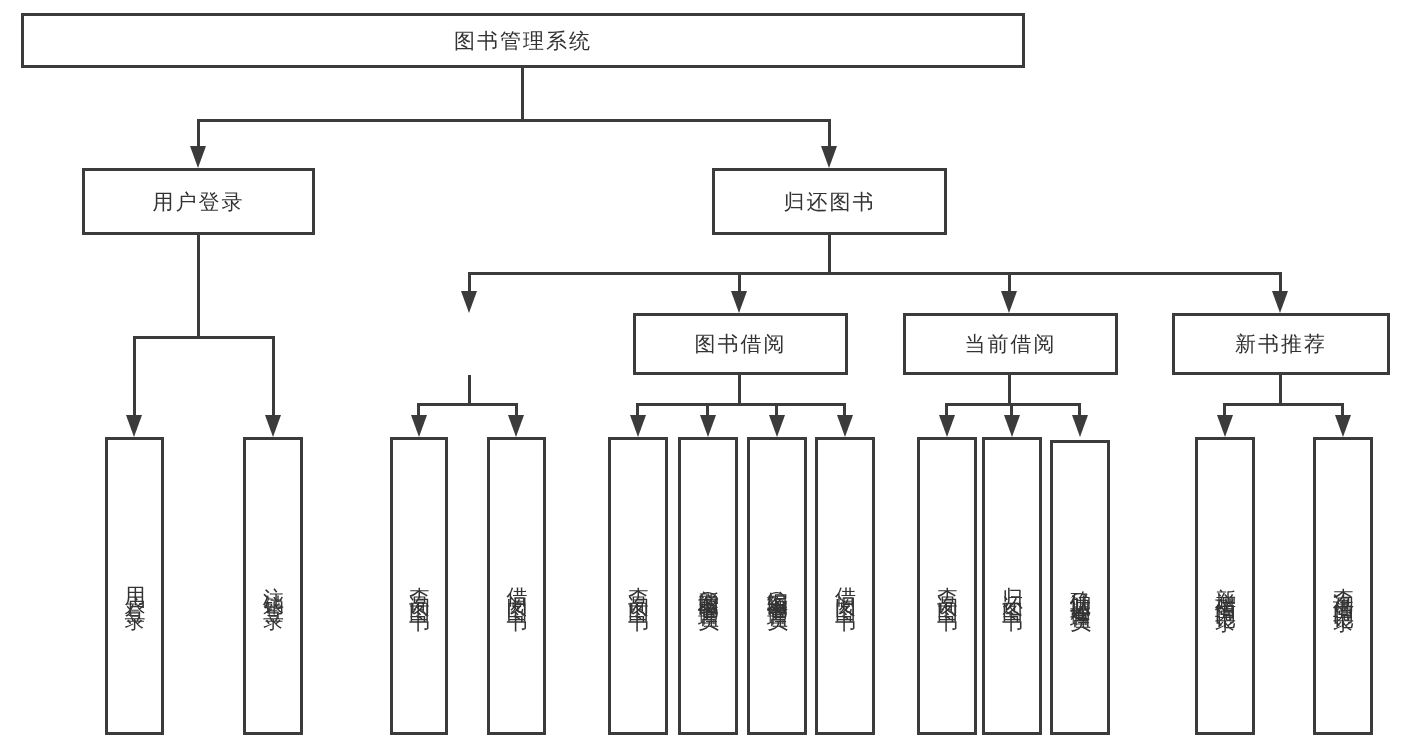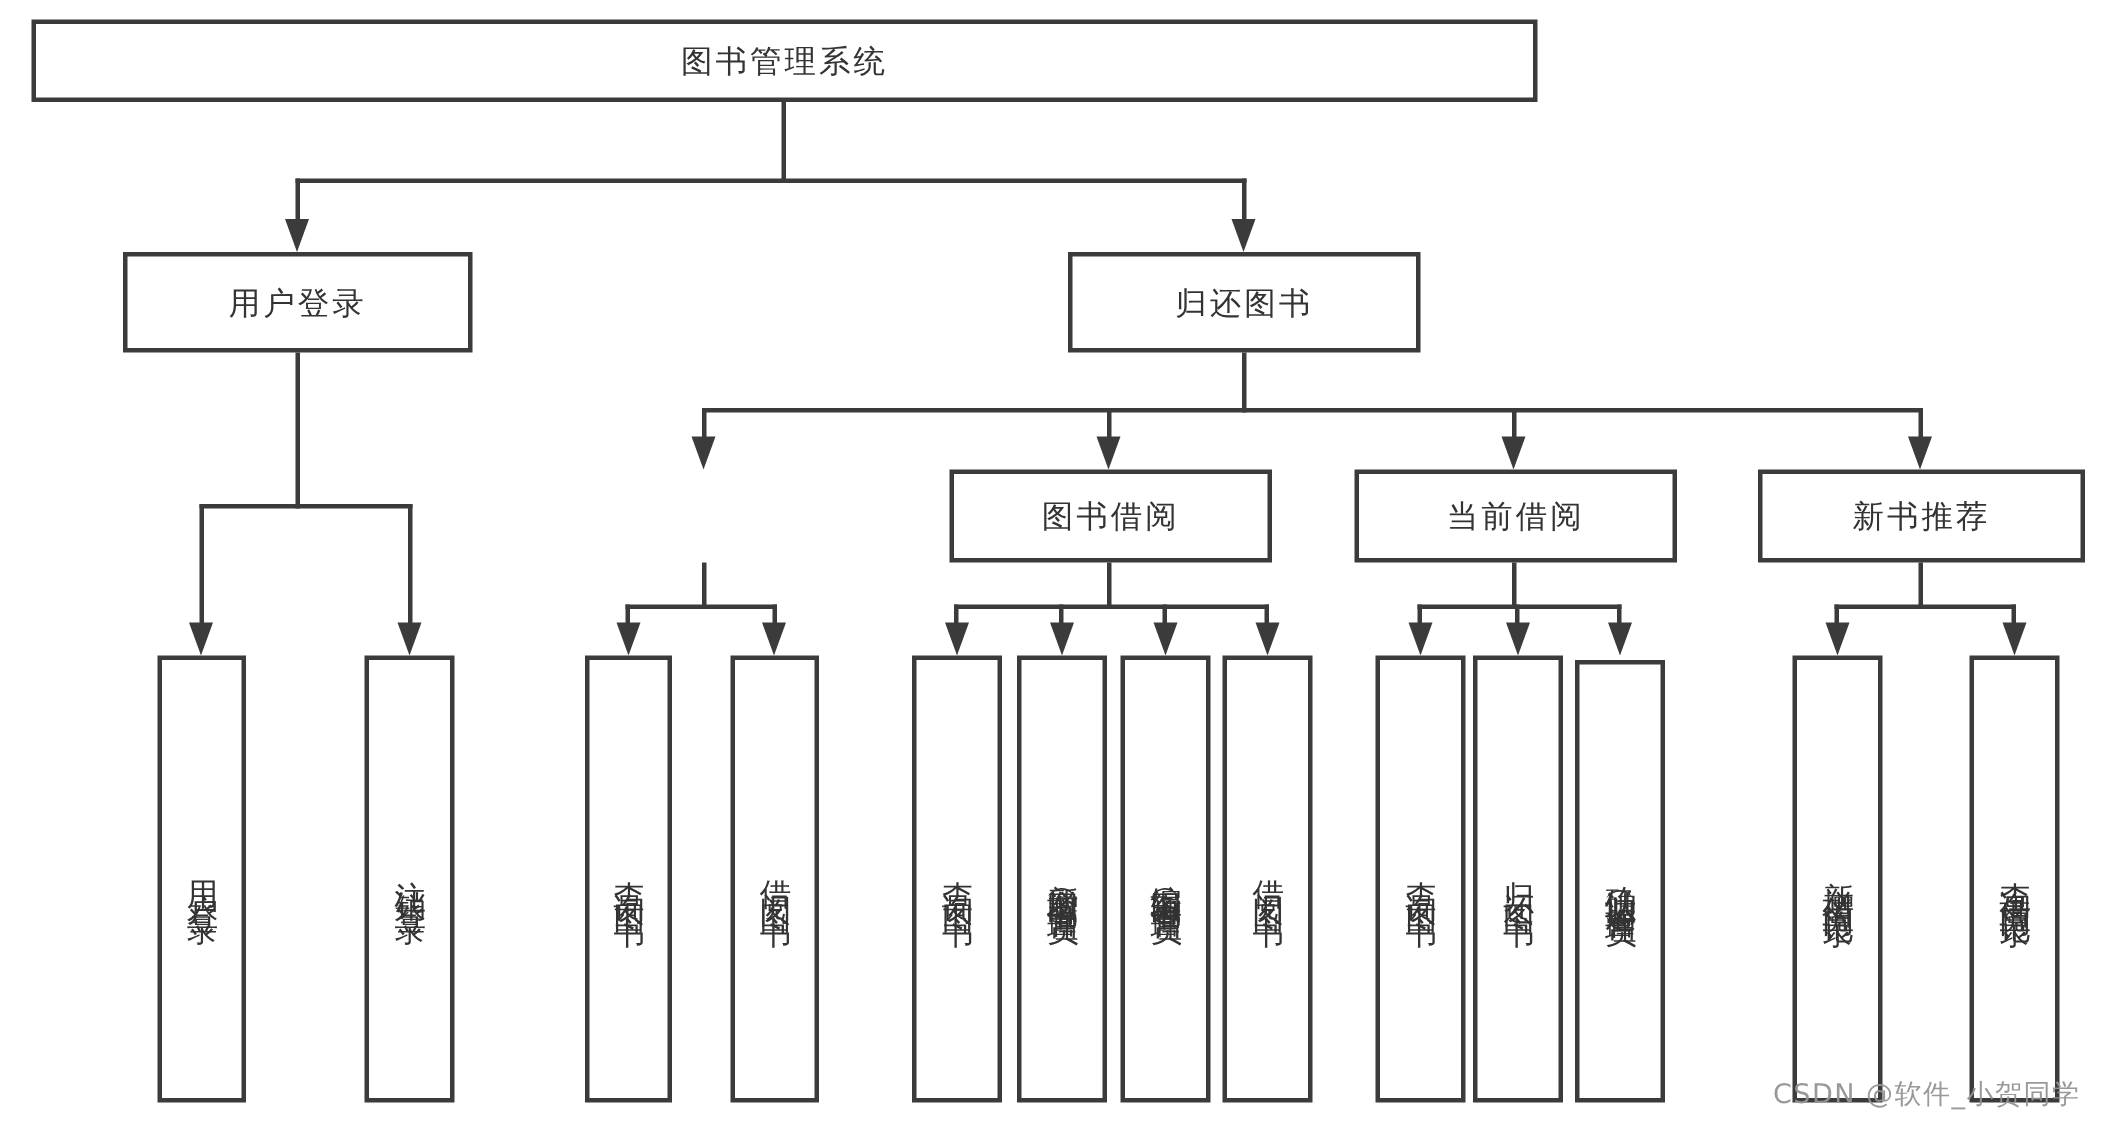--- a/index.html
+++ b/index.html
@@ -153,15 +153,14 @@
     <span class="vtext" style="letter-spacing:3px;">确认归还（管理员）</span>
   </div>
 
   <div class="vbox" style="left:1195px;top:437px;width:60px;height:298px;">
     <span class="vtext" style="letter-spacing:5px;">新增借阅记录</span>
   </div>
   <div class="vbox" style="left:1313px;top:437px;width:60px;height:298px;">
     <span class="vtext" style="letter-spacing:5px;">查询借阅记录</span>
   </div>
 
-  <div class="watermark">CSDN @软件_小贺同学</div>
 
 </div>
 
 </body></html>

